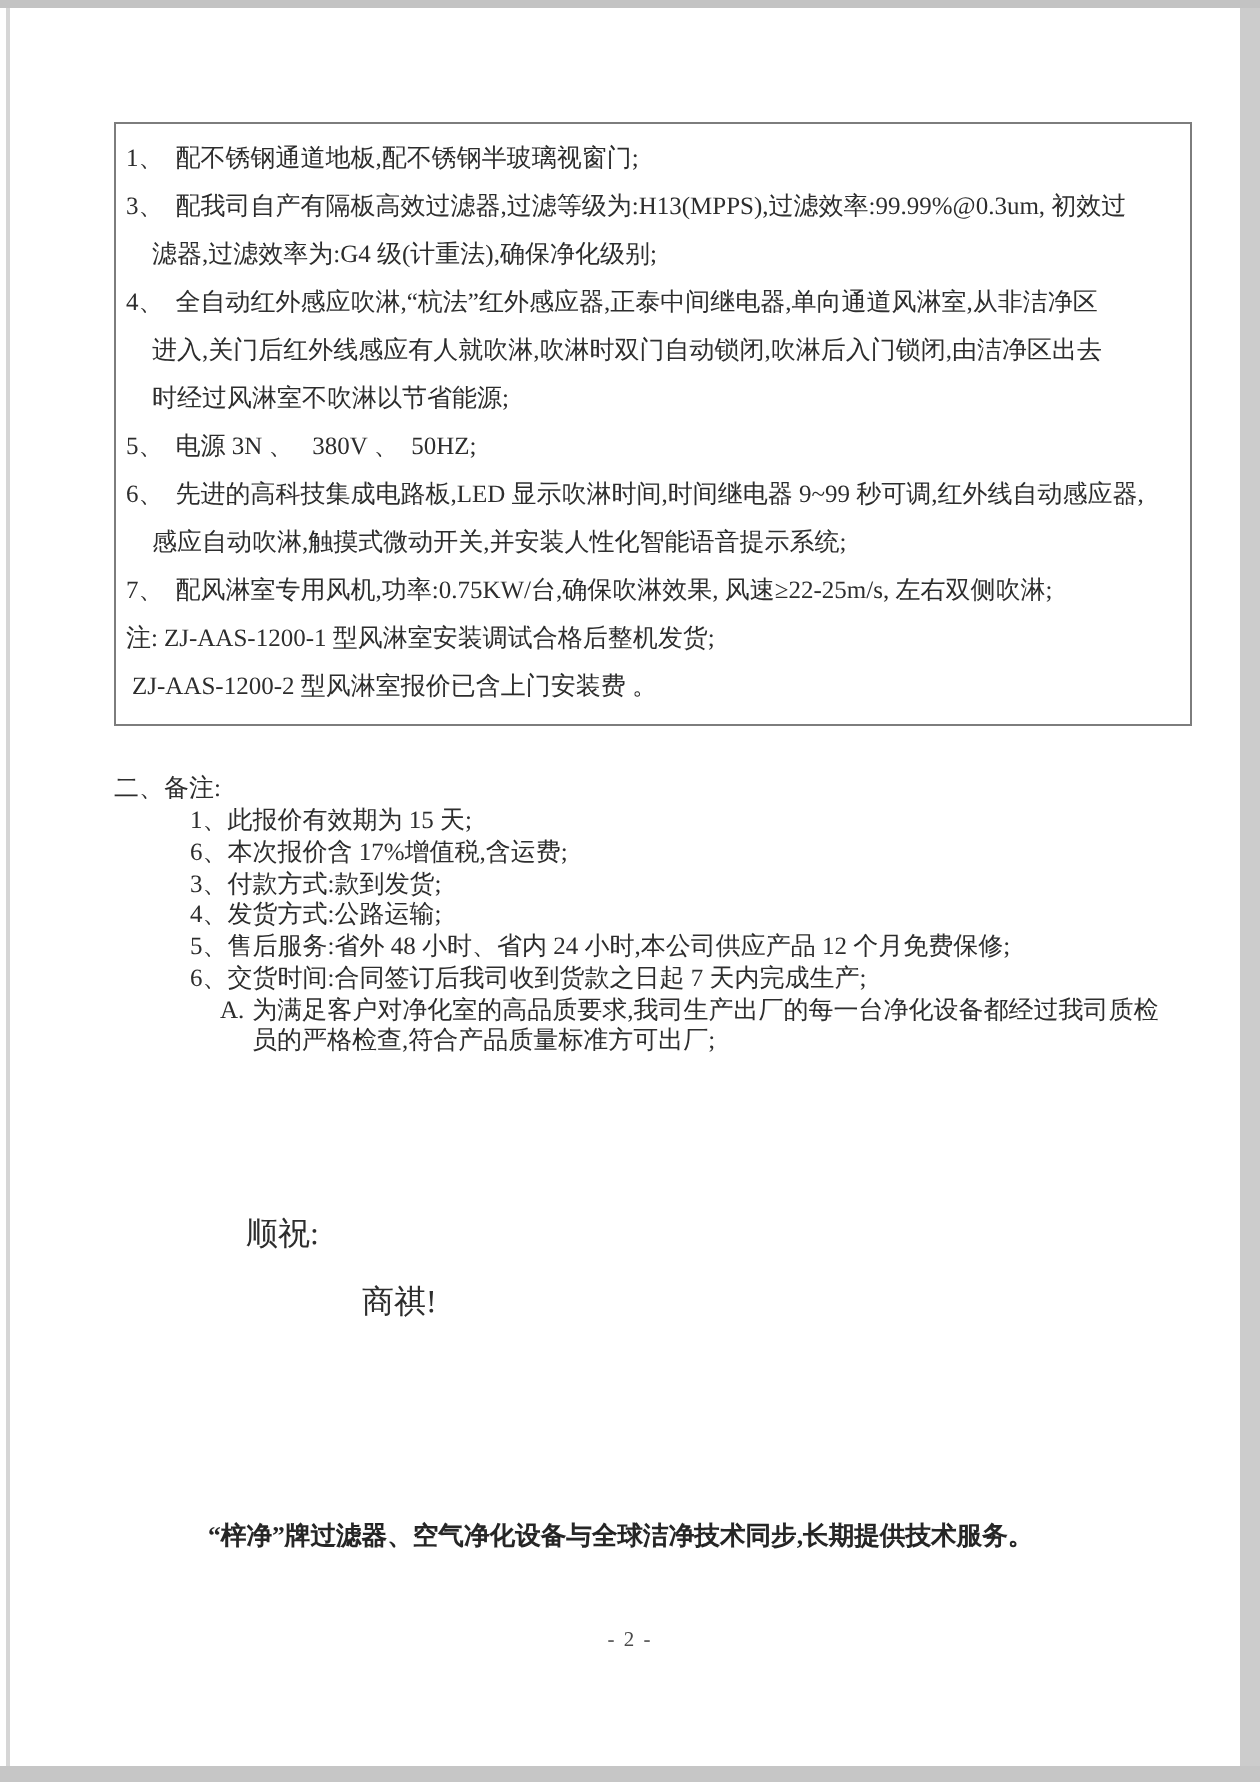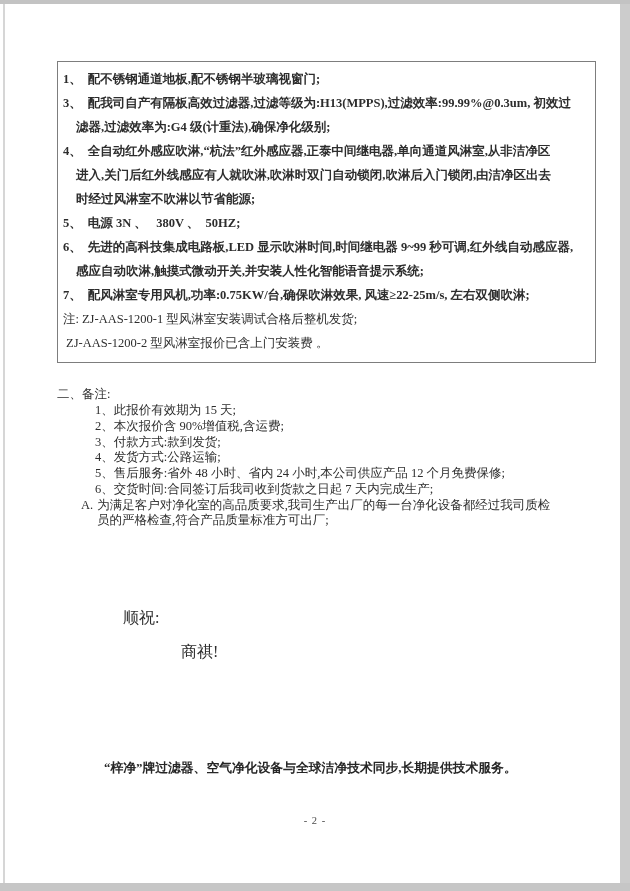--- a/index.html
+++ b/index.html
@@ -18,31 +18,31 @@
   .edge-right  { position:absolute; right:0; top:4px; bottom:0; width:10px; background:#cccccc; }
   .edge-left   { position:absolute; left:3px; top:4px; bottom:8px; width:2px; background:#d6d6d6; }
 
   
   .spec-box {
     position:absolute; left:57px; top:61px; width:539px;
     border:1px solid #7d7d7d;
     padding:5px 8px 7px 5px;
     font-size:12.5px; line-height:24px;
   }
-  .box-item { padding-left:13px; text-indent:-13px;font-weight:bold; }
+  .box-item { padding-left:13px; text-indent:-13px; }
   .box-item .marker { margin-right:6px; }
   .note-line { padding-left:28px; text-indent:-28px; }
   .note-line .marker { margin-right:3px; }
   .t { white-space:pre-wrap; }
 
   
   .remarks { position:absolute; left:57px; top:385px; width:535px; font-size:12.5px; }
   .remarks-heading { line-height:18px; }
   .remark-item { margin-left:38px; line-height:15.8px; white-space:pre-wrap; }
-  .remark-sub { margin-left:24px; width:482px; padding-left:16px; text-indent:-16px; line-height:15.5px; }
+  .remark-sub { margin-left:53px; width:482px; padding-left:16px; text-indent:-16px; line-height:15.5px; }
   .remark-sub .marker { margin-right:4px; }
 
   
   .closing { position:absolute; left:123px; top:601px; font-size:16px; line-height:34px; }
   .closing-line2 { margin-left:58px; }
 
   
   .footer-line {
     position:absolute; left:104px; top:760px;
     font-size:12.8px; font-weight:bold; color:#262626;
@@ -75,21 +75,21 @@
     <div class="box-item"><span class="marker">6、</span><span class="t">先进的高科技集成电路板,LED 显示吹淋时间,时间继电器 9~99 秒可调,红外线自动感应器,
 感应自动吹淋,触摸式微动开关,并安装人性化智能语音提示系统;</span></div>
     <div class="box-item"><span class="marker">7、</span><span class="t">配风淋室专用风机,功率:0.75KW/台,确保吹淋效果, 风速≥22-25m/s, 左右双侧吹淋;</span></div>
     <div class="note-line"><span class="marker">注:</span><span class="t">ZJ-AAS-1200-1 型风淋室安装调试合格后整机发货;</span></div>
     <div class="note-line"><span class="marker"></span><span class="t">ZJ-AAS-1200-2 型风淋室报价已含上门安装费 。</span></div>
   </div>
 
   <div class="remarks">
     <div class="remarks-heading">二、备注:</div>
     <div class="remark-item">1、此报价有效期为 15 天;</div>
-    <div class="remark-item">2、本次报价含 90%增值税,含运费;</div>
+    <div class="remark-item">6、本次报价含 17%增值税,含运费;</div>
     <div class="remark-item">3、付款方式:款到发货;</div>
     <div class="remark-item">4、发货方式:公路运输;</div>
     <div class="remark-item">5、售后服务:省外 48 小时、省内 24 小时,本公司供应产品 12 个月免费保修;</div>
     <div class="remark-item">6、交货时间:合同签订后我司收到货款之日起 7 天内完成生产;</div>
     <div class="remark-sub"><span class="marker">A.</span><span class="t">为满足客户对净化室的高品质要求,我司生产出厂的每一台净化设备都经过我司质检
 员的严格检查,符合产品质量标准方可出厂;</span></div>
   </div>
 
   <div class="closing">
     <div class="closing-line1">顺祝:</div>

